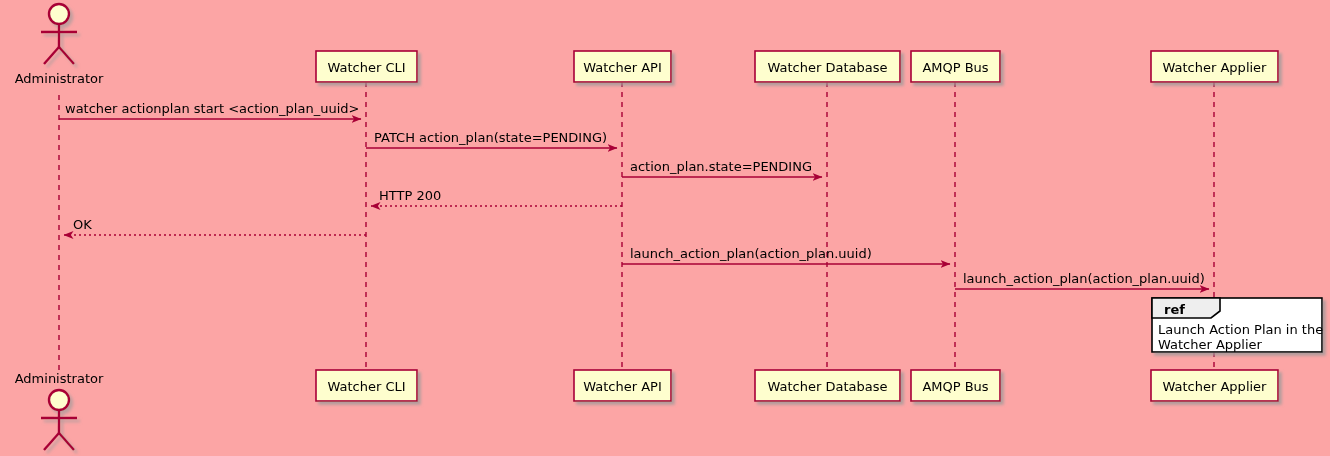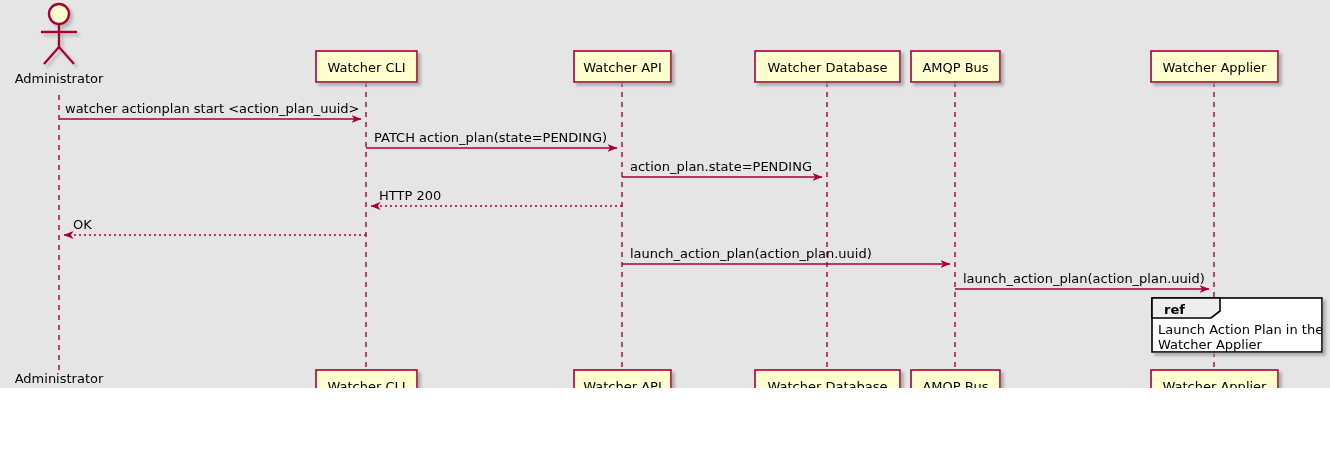--- a/index.html
+++ b/index.html
@@ -6,22 +6,22 @@
     margin: 0;
     padding: 0;
     background: #FFFFFF;
   }
   body {
     font-family: "DejaVu Sans", sans-serif;
   }
   #diagram-root {
     position: relative;
     width: 1330px;
-    height: 388px;
-    background: #e5e5e5;
+    height: 456px;
+    background: #fca5a5;
     overflow: hidden;
   }
   #diagram-svg {
     position: absolute;
     left: 0;
     top: 0;
     width: 1330px;
     height: 456px;
   }
   .msg-label {

